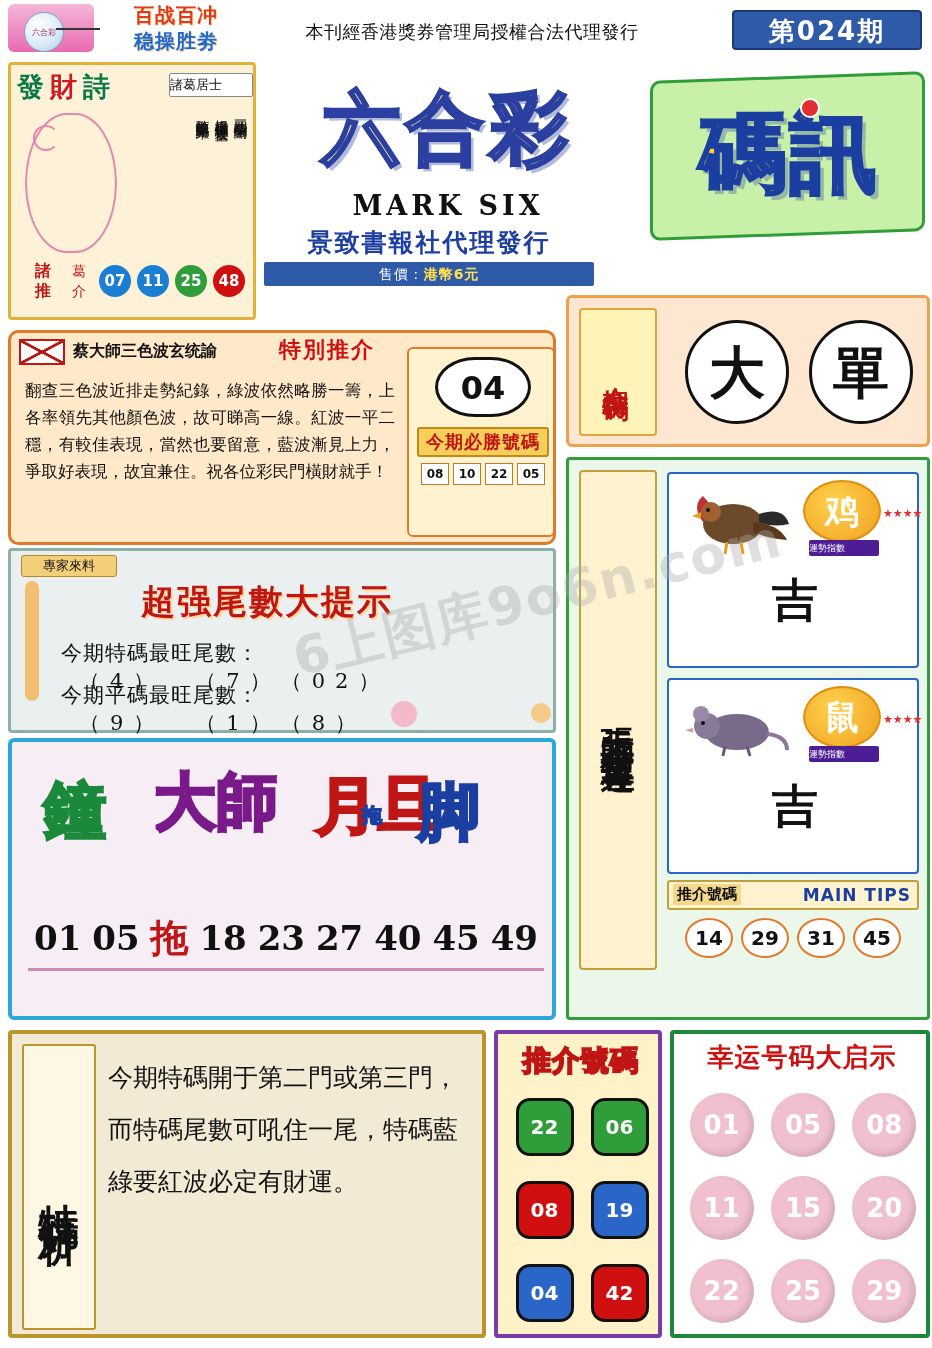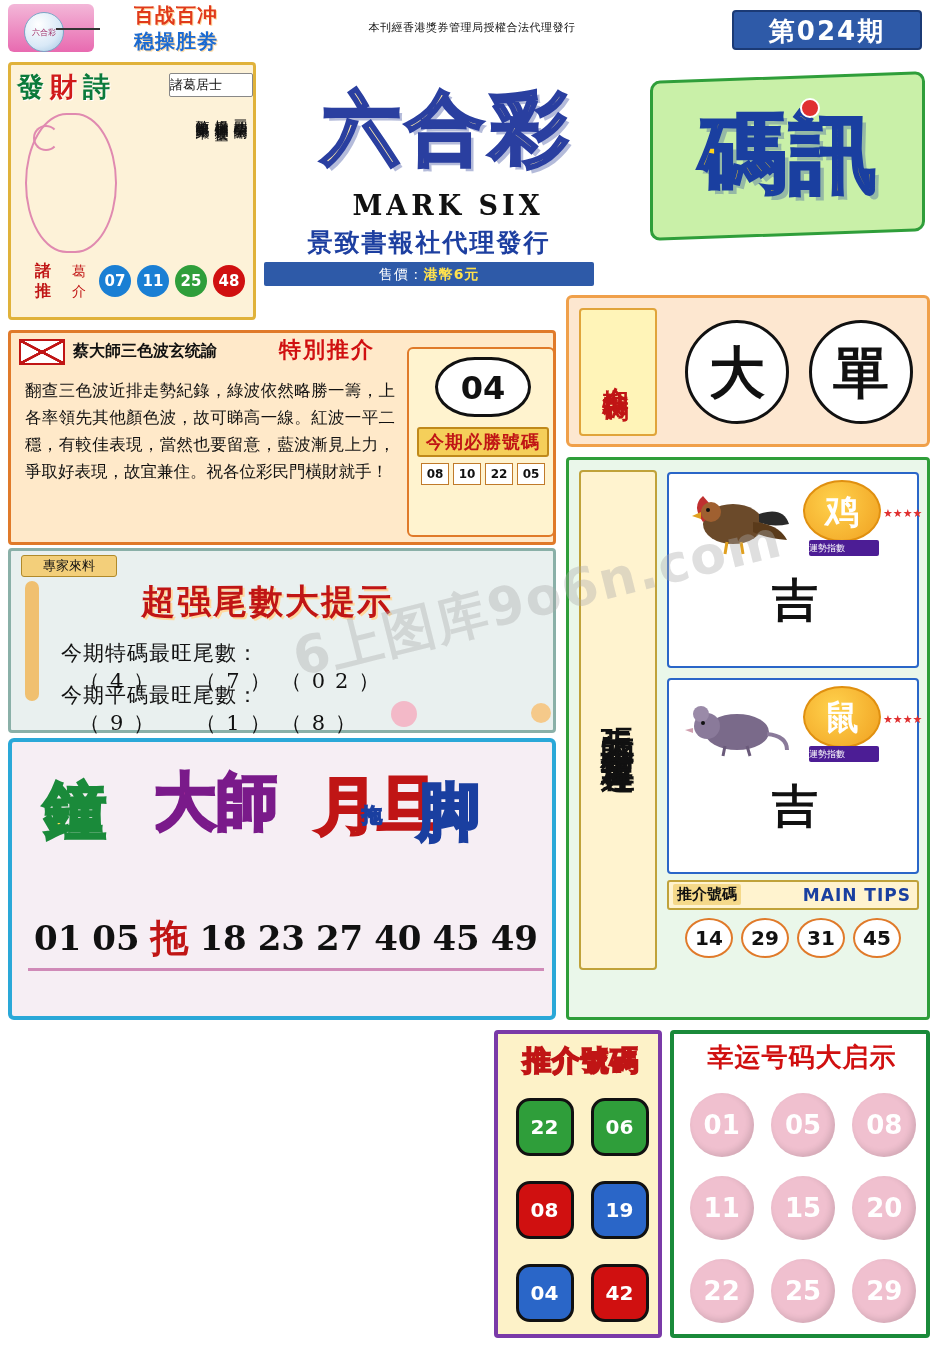--- a/index.html
+++ b/index.html
@@ -32,21 +32,21 @@
   }
   .slogan {
     position:absolute; left:96px; top:2px; width:160px; height:54px;
     color:#e03a1b; font-weight:bold; font-size:20px; line-height:26px;
     text-align:center; letter-spacing:1px;
     text-shadow:1px 1px 0 #ffd9a0;
   }
   .slogan div:nth-child(2){ color:#1b6ad1; }
   .pub-note {
     position:absolute; left:262px; top:20px; width:420px;
-    font-size:11px; color:#111; text-align:center; letter-spacing:.5px;
+    font-size:18px; color:#111; text-align:center; letter-spacing:.5px;
   }
   .issue-box {
     position:absolute; right:10px; top:10px; width:190px; height:40px;
     background:#2e5aa8; border:2px solid #1b3a75; border-radius:4px;
     color:#fff; font-size:26px; font-weight:bold; text-align:center; line-height:38px;
     letter-spacing:2px;
   }
 
   
   .poem-box {
@@ -158,21 +158,21 @@
     position:absolute; top:22px; width:104px; height:104px; border-radius:50%;
     border:3px solid #111; background:#fff;
     font-size:56px; font-weight:bold; text-align:center; line-height:100px; color:#111;
   }
   .today-c1 { left:116px; }
   .today-c2 { left:240px; }
 
   
   .sprec-box {
     position:absolute; left:8px; top:330px; width:548px; height:215px;
-    background:#ffe9c9; border:3px solid #e07a2a; border-radius:4px;
+    background:#ffe9c9; border:3px solid #e07a2a; border-radius:10px;
   }
   .sprec-flag {
     position:absolute; left:8px; top:6px; width:46px; height:26px;
     background:#fff; border:2px solid #c01515;
   }
   .sprec-flag:after{
     content:""; position:absolute; left:0; top:0; width:100%; height:100%;
     background:
       linear-gradient(to bottom right,transparent 46%,#c01515 47%,#c01515 53%,transparent 54%),
       linear-gradient(to bottom left,transparent 46%,#c01515 47%,#c01515 53%,transparent 54%);
@@ -572,20 +572,24 @@
       <div class="tips-en">MAIN TIPS</div>
     </div>
     <div class="tips-nums">
       <div class="tnum">14</div>
       <div class="tnum">29</div>
       <div class="tnum">31</div>
       <div class="tnum">45</div>
     </div>
   </div>
 
+  <div class="analysis-box">
+    <div class="analysis-label">特碼分析</div>
+    <div class="analysis-text">今期特碼開于第二門或第三門，而特碼尾數可吼住一尾，特碼藍綠要紅波必定有財運。</div>
+  </div>
 
   <div class="rec-box">
     <div class="rec-title">推介號碼</div>
     <div class="rec-grid">
       <div class="rball">
         <div class="shape" style="background:#2f9e3a"></div>
         <div class="num" style="color:#fff">22</div>
       </div>
       <div class="rball">
         <div class="shape" style="background:#2f9e3a"></div>

